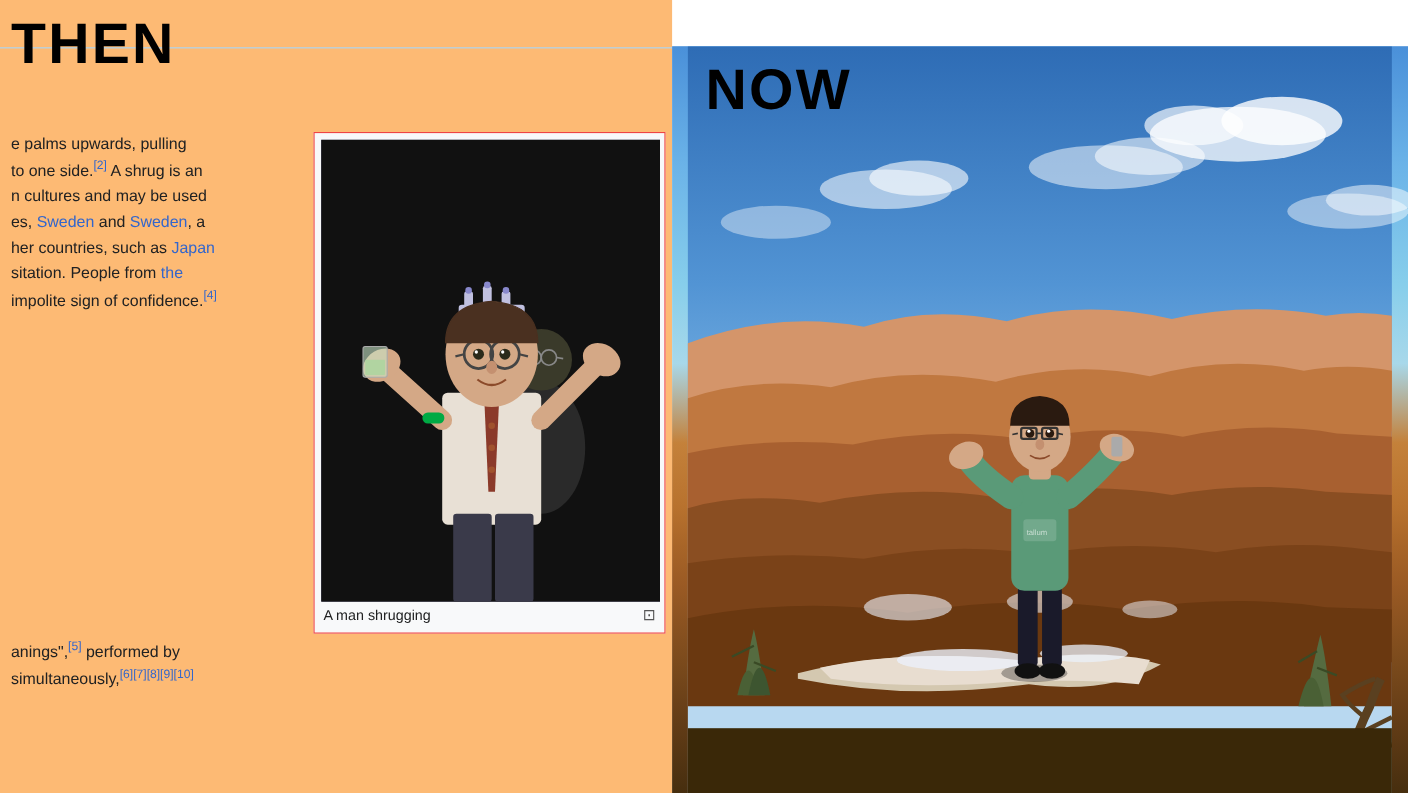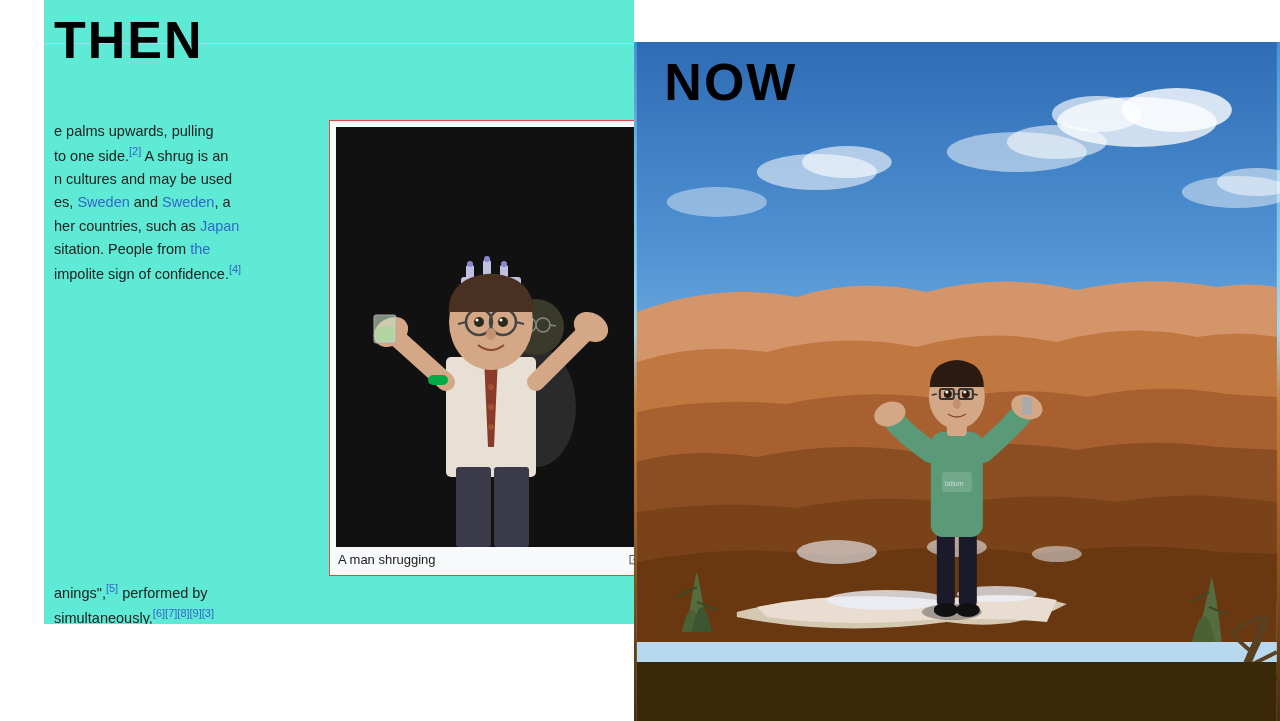--- a/index.html
+++ b/index.html
@@ -7,25 +7,24 @@
       width: 1280px;
       height: 721px;
       overflow: hidden;
       display: flex;
       font-family: Arial, sans-serif;
     }
 
     
     .left-panel {
       width: 640px;
-      height: 624px;
-      background: #5eead4;
+      height: 721px;
+      background: #fdba74;
       position: relative;
       overflow: hidden;
-      margin-left: 44px;
     }
 
     .then-label {
       position: absolute;
       top: 10px;
       left: 10px;
       font-size: 52px;
       font-weight: 900;
       color: #000;
       font-family: Arial Black, Arial, sans-serif;
@@ -302,21 +301,21 @@
     </div>
     <div class="wiki-caption">
       <span>A man shrugging</span>
       <span class="expand-icon">⊡</span>
     </div>
   </div>
 
   <div class="wiki-bottom-text">
     <p>
       anings",<a class="wiki-ref">[5]</a> performed by<br>
-      simultaneously,<a class="wiki-ref">[6][7][8][9][3]</a>
+      simultaneously,<a class="wiki-ref">[6][7][8][9][10]</a>
     </p>
   </div>
 </div>
 
 <div class="right-panel">
 
   <div class="now-label">NOW</div>
 
   <svg class="scene-svg" viewBox="0 0 640 721" xmlns="http://www.w3.org/2000/svg">
 

